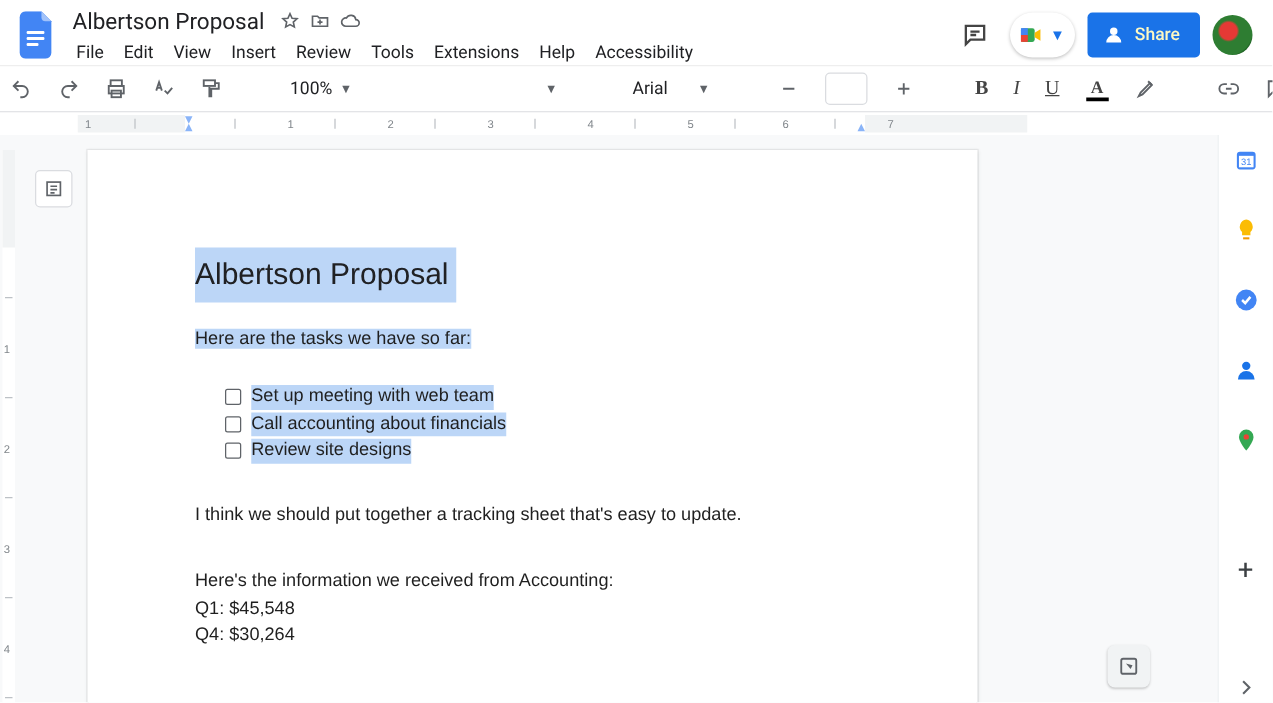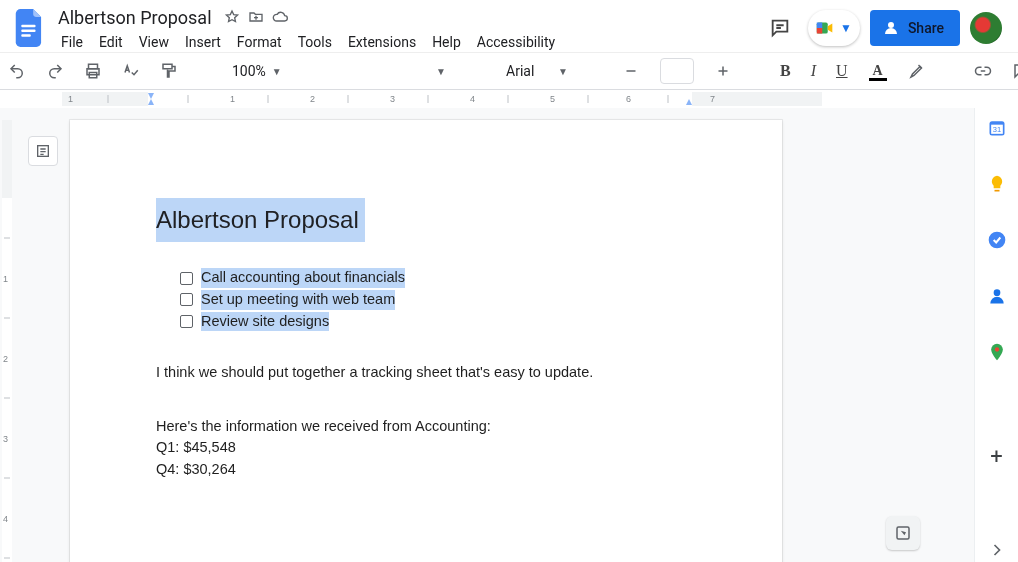--- a/index.html
+++ b/index.html
@@ -35,21 +35,21 @@
   .title-icon svg { width:16px; height:16px; }
   .menubar { display: flex; gap: 2px; margin-top: 2px; }
   .menuitem { font-size: 14px; color: #202124; padding: 4px 7px; border-radius:4px; cursor:default; }
   .titlebar-spacer { flex: 1; }
   .titlebar-right { display:flex; align-items:center; gap:10px; margin-top:4px; padding-right:4px;}
   .iconbtn { width:36px; height:36px; display:flex; align-items:center; justify-content:center; border-radius:50%; color:#5f6368;}
   .iconbtn svg { width:22px; height:22px;}
   .meet-chip { height:36px; padding:0 6px; border-radius:28px; background:#fff; box-shadow:0 1px 3px rgba(0,0,0,.25); display:flex; align-items:center; gap:2px;}
   .meet-chip svg.camera { width:22px; height:22px; }
   .meet-chip .caret { color:#1a73e8; font-size:12px; padding:0 2px; }
-  .share-btn { background:#1a73e8; color:#0f172a; height:36px; padding:0 16px 0 12px; border-radius:4px; display:flex; align-items:center; gap:8px; font-weight:500; font-size:14px;}
+  .share-btn { background:#1a73e8; color:#fef9c3; height:36px; padding:0 16px 0 12px; border-radius:4px; display:flex; align-items:center; gap:8px; font-weight:500; font-size:14px;}
   .share-btn svg { width:18px; height:18px; fill:#fff;}
   .avatar { width:32px; height:32px; border-radius:50%; background: radial-gradient(circle at 40% 40%, #e53935 0 25%, #2e7d32 32% 70%, #1b5e20 75% 100%); }
   
   .toolbar {
     border-top: 1px solid #eee;
     border-bottom: 1px solid #dadce0;
     height: 38px;
     display:flex; align-items:center;
     padding: 0 8px;
     gap: 20px;
@@ -157,21 +157,21 @@
         <svg viewBox="0 0 24 24" fill="none" stroke="#5f6368" stroke-width="2">
             <path d="M7 18a5 5 0 1 1 .8-9.93A6 6 0 0 1 19 10a4 4 0 0 1 0 8H7z"></path>
           </svg>
       </span>
     </div>
     <div class="menubar">
       <span class="menuitem">File</span>
       <span class="menuitem">Edit</span>
       <span class="menuitem">View</span>
       <span class="menuitem">Insert</span>
-      <span class="menuitem">Format</span>
+      <span class="menuitem">Review</span>
       <span class="menuitem">Tools</span>
       <span class="menuitem">Extensions</span>
       <span class="menuitem">Help</span>
       <span class="menuitem">Accessibility</span>
     </div>
   </div>
   <div class="titlebar-spacer"></div>
   <div class="titlebar-right">
     <div class="iconbtn">
       <svg viewBox="0 0 24 24" fill="none" stroke="#444" stroke-width="2">
@@ -399,32 +399,33 @@
           <text x="3" y="402">4</text>
         </g>
       </svg>
     </div>
   </div>
 
   <div class="doc-wrap">
     <div class="page">
       <div class="content">
         <div><span class="doc-h1 hl hl-block">Albertson Proposal</span></div>
+        <div class="para"><span class="hl">Here are the tasks we have so far:</span></div>
 
         <div class="checklist">
+          <div class="checkitem">
+            <span class="checkbox"></span>
+            <span class="hl">Set up meeting with web team</span>
+          </div>
           <div class="checkitem">
             <span class="checkbox"></span>
             <span class="hl">Call accounting about financials</span>
           </div>
           <div class="checkitem">
             <span class="checkbox"></span>
-            <span class="hl">Set up meeting with web team</span>
-          </div>
-          <div class="checkitem">
-            <span class="checkbox"></span>
             <span class="hl">Review site designs</span>
           </div>
         </div>
 
         <div class="body-para">I think we should put together a tracking sheet that's easy to update.</div>
 
         <div class="acct">
           <div>Here's the information we received from Accounting:</div>
           <div class="acct-line">Q1: $45,548</div>
           <div class="acct-line">Q4: $30,264</div>

